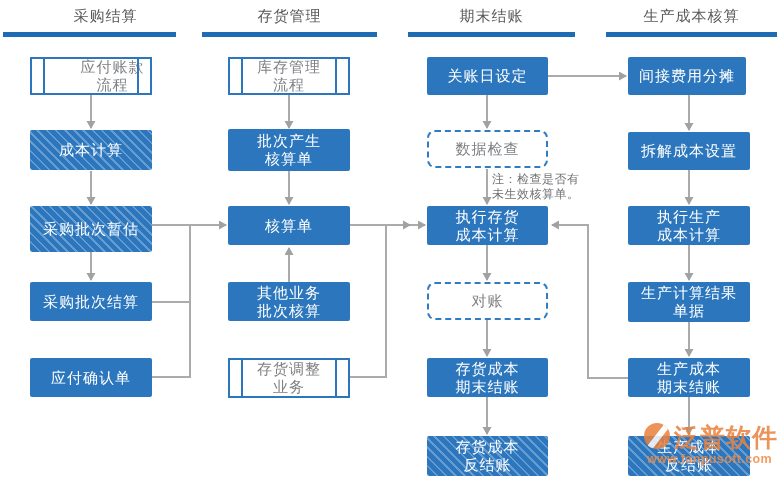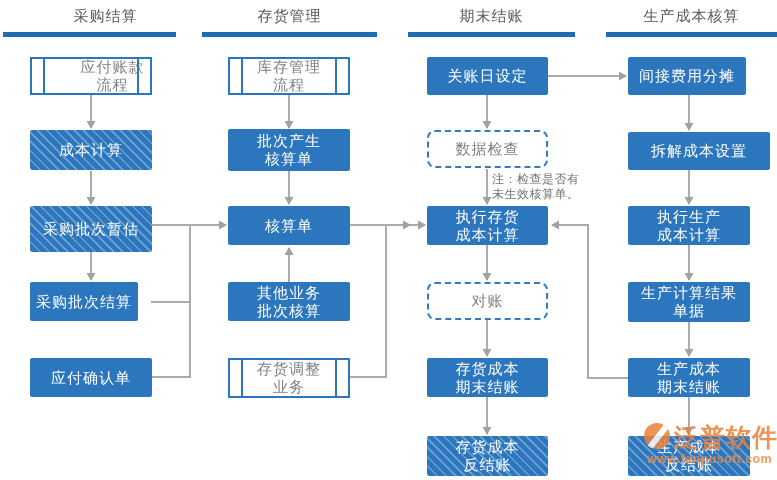--- a/index.html
+++ b/index.html
@@ -115,21 +115,21 @@
       <path d="M628 378 H588 V225 H552" marker-end="url(#arr)"></path>
     </g>
 
     <polygon points="403,220.5 411,225 403,229.5" fill="#9fa1a3"></polygon>
   </svg>
 
   <div class="node procref" style="left:30px;top:57px;width:122px;height:38px;padding-left:43px;">应付账款
 流程</div>
   <div class="node hatched" style="left:30px;top:130px;width:122px;height:40px;">成本计算</div>
   <div class="node hatched" style="left:30px;top:206px;width:122px;height:46px;">采购批次暂估</div>
-  <div class="node solid" style="left:30px;top:282px;width:108px;height:39px;">采购批次结算</div>
+  <div class="node solid" style="left:30px;top:282px;width:122px;height:39px;">采购批次结算</div>
   <div class="node solid" style="left:30px;top:358px;width:122px;height:39px;">应付确认单</div>
 
   <div class="node procref" style="left:228px;top:57px;width:122px;height:38px;">库存管理
 流程</div>
   <div class="node solid" style="left:228px;top:129px;width:122px;height:42px;">批次产生
 核算单</div>
   <div class="node solid" style="left:228px;top:206px;width:122px;height:39px;">核算单</div>
   <div class="node solid" style="left:228px;top:282px;width:122px;height:39px;">其他业务
 批次核算</div>
   <div class="node procref" style="left:228px;top:358px;width:122px;height:40px;">存货调整
@@ -139,21 +139,21 @@
   <div class="node dashed" style="left:427px;top:130px;width:121px;height:38px;">数据检查</div>
   <div class="node solid" style="left:427px;top:206px;width:121px;height:39px;">执行存货
 成本计算</div>
   <div class="node dashed" style="left:427px;top:282px;width:121px;height:38px;">对账</div>
   <div class="node solid" style="left:427px;top:358px;width:121px;height:39px;">存货成本
 期末结账</div>
   <div class="node hatched" style="left:427px;top:436px;width:121px;height:40px;">存货成本
 反结账</div>
 
   <div class="node solid" style="left:628px;top:57px;width:118px;height:38px;">间接费用分摊</div>
-  <div class="node solid" style="left:628px;top:132px;width:142px;height:38px;">拆解成本设置</div>
+  <div class="node solid" style="left:628px;top:132px;width:122px;height:38px;">拆解成本设置</div>
   <div class="node solid" style="left:628px;top:206px;width:122px;height:39px;">执行生产
 成本计算</div>
   <div class="node solid" style="left:628px;top:282px;width:122px;height:40px;">生产计算结果
 单据</div>
   <div class="node solid" style="left:628px;top:358px;width:122px;height:39px;">生产成本
 期末结账</div>
   <div class="node hatched" style="left:628px;top:436px;width:122px;height:40px;">生产成本
 反结账</div>
 
   <div id="note">注：检查是否有

